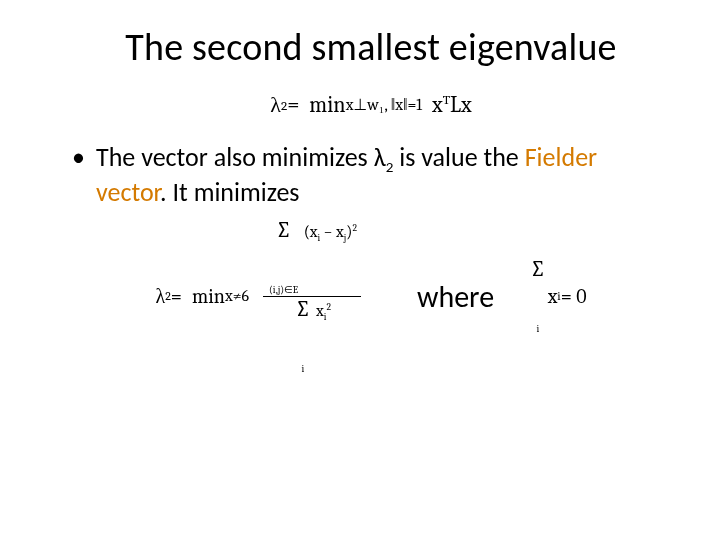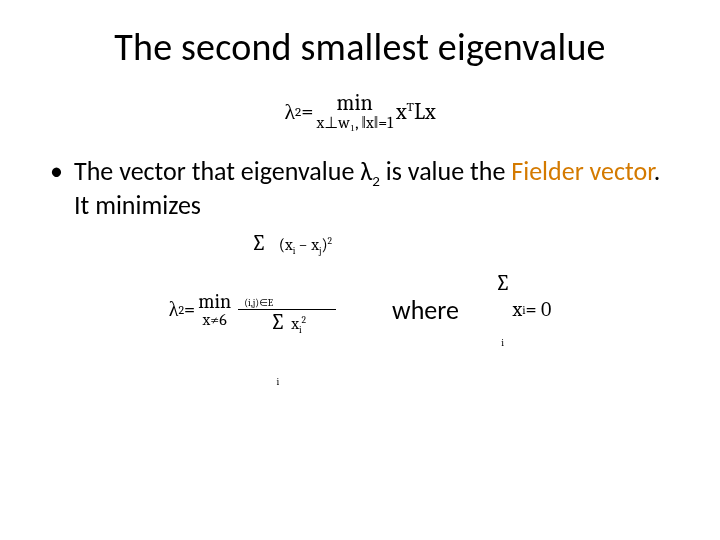--- a/index.html
+++ b/index.html
@@ -10,21 +10,21 @@
     background: #fff;
     font-family: Calibri, "Segoe UI", Arial, sans-serif;
     color: #000;
     overflow: hidden;
   }
   .slide {
     width: 720px;
     height: 540px;
     position: relative;
     box-sizing: border-box;
-    padding: 24px 50px 0 50px;
+    padding: 24px 50px 0 72px;
   }
   h1.title {
     margin: 0 0 22px 0;
     font-size: 38px;
     font-weight: 400;
     text-align: center;
     letter-spacing: 0.2px;
   }
   ul.body {
     list-style: none;
@@ -59,24 +59,24 @@
     display: flex;
     align-items: center;
     justify-content: center;
     gap: 28px;
     margin-top: 4px;
     font-family: "Cambria Math", Cambria, "Times New Roman", serif;
     font-size: 20px;
   }
   .minop {
     display: inline-flex;
-    flex-direction: column;
+    flex-direction: row;
     align-items: center;
     line-height: 1.05;
-    margin: 0 3px;
+    margin: 0 10px;
   }
   .minop .op { font-size: inherit; }
   .minop .cond { font-size: 16px; }
   .frac {
     display: inline-flex;
     flex-direction: column;
     align-items: center;
     margin: 0 4px;
     line-height: 1.05;
   }
@@ -93,21 +93,21 @@
     display: inline-flex;
     flex-direction: column;
     align-items: center;
     line-height: 1;
     margin: 0 2px;
   }
   .sigma-block .sigma { font-size: 22px; }
   .sigma-block .lim { font-size: 10px; margin-top: 44px; }
   .where-label {
     font-family: Calibri, "Segoe UI", Arial, sans-serif;
-    font-size: 26px;
+    font-size: 30px;
     margin: 0 6px 0 24px;
   }
   .sup { font-size: 0.6em; vertical-align: super; }
   .subm { font-size: 0.6em; vertical-align: sub; }
 </style>
 </head>
 <body>
 
 <div class="slide">
 
@@ -122,21 +122,21 @@
       <span class="op">min</span>
       <span class="cond">x⊥w₁, ‖x‖=1</span>
     </span>
     <span>
       <span>x</span><span class="sup">T</span><span>L</span><span>x</span>
     </span>
   </div>
 
   <ul class="body">
     <li>
-      <span>The vector that eigenvalue </span><span>λ</span><span class="sub">2</span><span> is value the </span><span class="orange">Fielder vector</span><span>. It minimizes</span>
+      <span>The vector also minimizes </span><span>λ</span><span class="sub">2</span><span> is value the </span><span class="orange">Fielder vector</span><span>. It minimizes</span>
     </li>
   </ul>
 
   <div class="eq-block2">
     <span style="display:flex;align-items:center;">
       <span>λ</span>
         <span class="subm">2</span>
         <span> = </span>
       <span class="minop">
         <span class="op">min</span>

